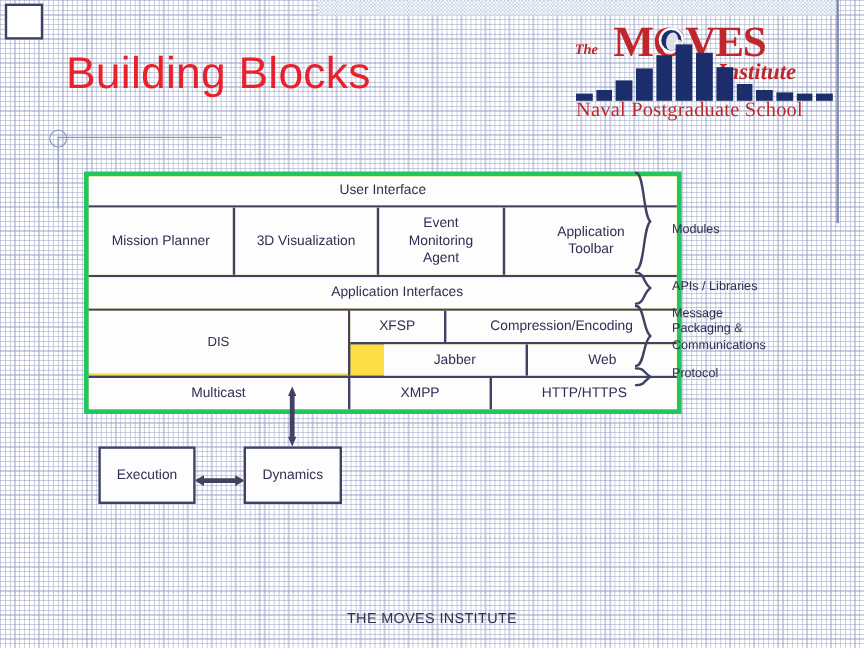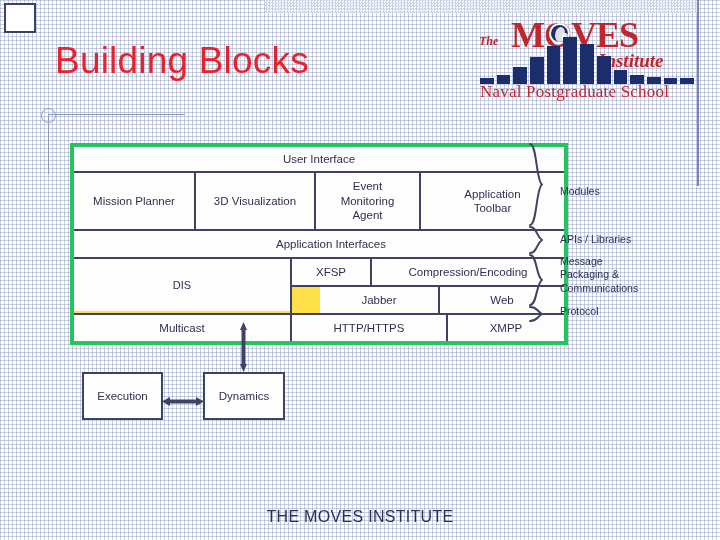--- a/index.html
+++ b/index.html
@@ -155,21 +155,21 @@
     position:absolute;border:2px solid #414263;background:#fdfdfd;box-sizing:border-box;
     display:flex;align-items:center;justify-content:center;
     font-size:11.5px;color:#2f3050;
   }
   #box-exec{left:82px;top:372px;width:81px;height:48px;}
   #box-dyn{left:203px;top:372px;width:82px;height:48px;}
 
   
   #footer{
     position:absolute;left:0;top:508px;width:720px;text-align:center;
-    font-size:16px;color:#2f3050;letter-spacing:.3px;
+    font-size:12px;color:#2f3050;letter-spacing:.3px;
   }
 </style>
 </head>
 <body>
 
 <div id="grid-bg"></div>
 <div id="grid-h">
     <div class="gline-h" style="top: 28px;"></div>
     <div class="gline-h" style="top: 75px;"></div>
     <div class="gline-h" style="top: 121px;"></div>
@@ -258,22 +258,22 @@
       </div>
       <div class="dis-sub second">
         <div class="cell f" style="width:118px">Jabber</div>
         <div class="cell" style="flex:1">Web</div>
       </div>
     </div>
   </div>
 
   <div class="srow row-multi">
     <div class="cell f" style="width:216px">Multicast</div>
+    <div class="cell" style="width:118px">XMPP</div>
     <div class="cell" style="flex:1">HTTP/HTTPS</div>
-    <div class="cell" style="width:118px">XMPP</div>
   </div>
 
 </div>
 
 <div id="braces"><svg width="22" height="179" viewBox="0 0 22 179" xmlns="http://www.w3.org/2000/svg">
       <path d="M3,1 C10,1 9,37.5 15,41.5 C9,45.5 10,82 3,82 M3,84 C10,84 9,93 15,97 C9,101 10,110 3,110 M3,112 C10,112 9,133 15,137 C9,141 10,162 3,162 M3,164 C10,164 9,167 15,171 C9,175 10,178 3,178 " fill="none" stroke="#414263" stroke-width="2" stroke-linecap="round" stroke-linejoin="round"></path>
     </svg></div>
 
 <div class="brace-lbl" style="top:185px">Modules</div>
 <div class="brace-lbl" style="top:233px">APIs / Libraries</div>

